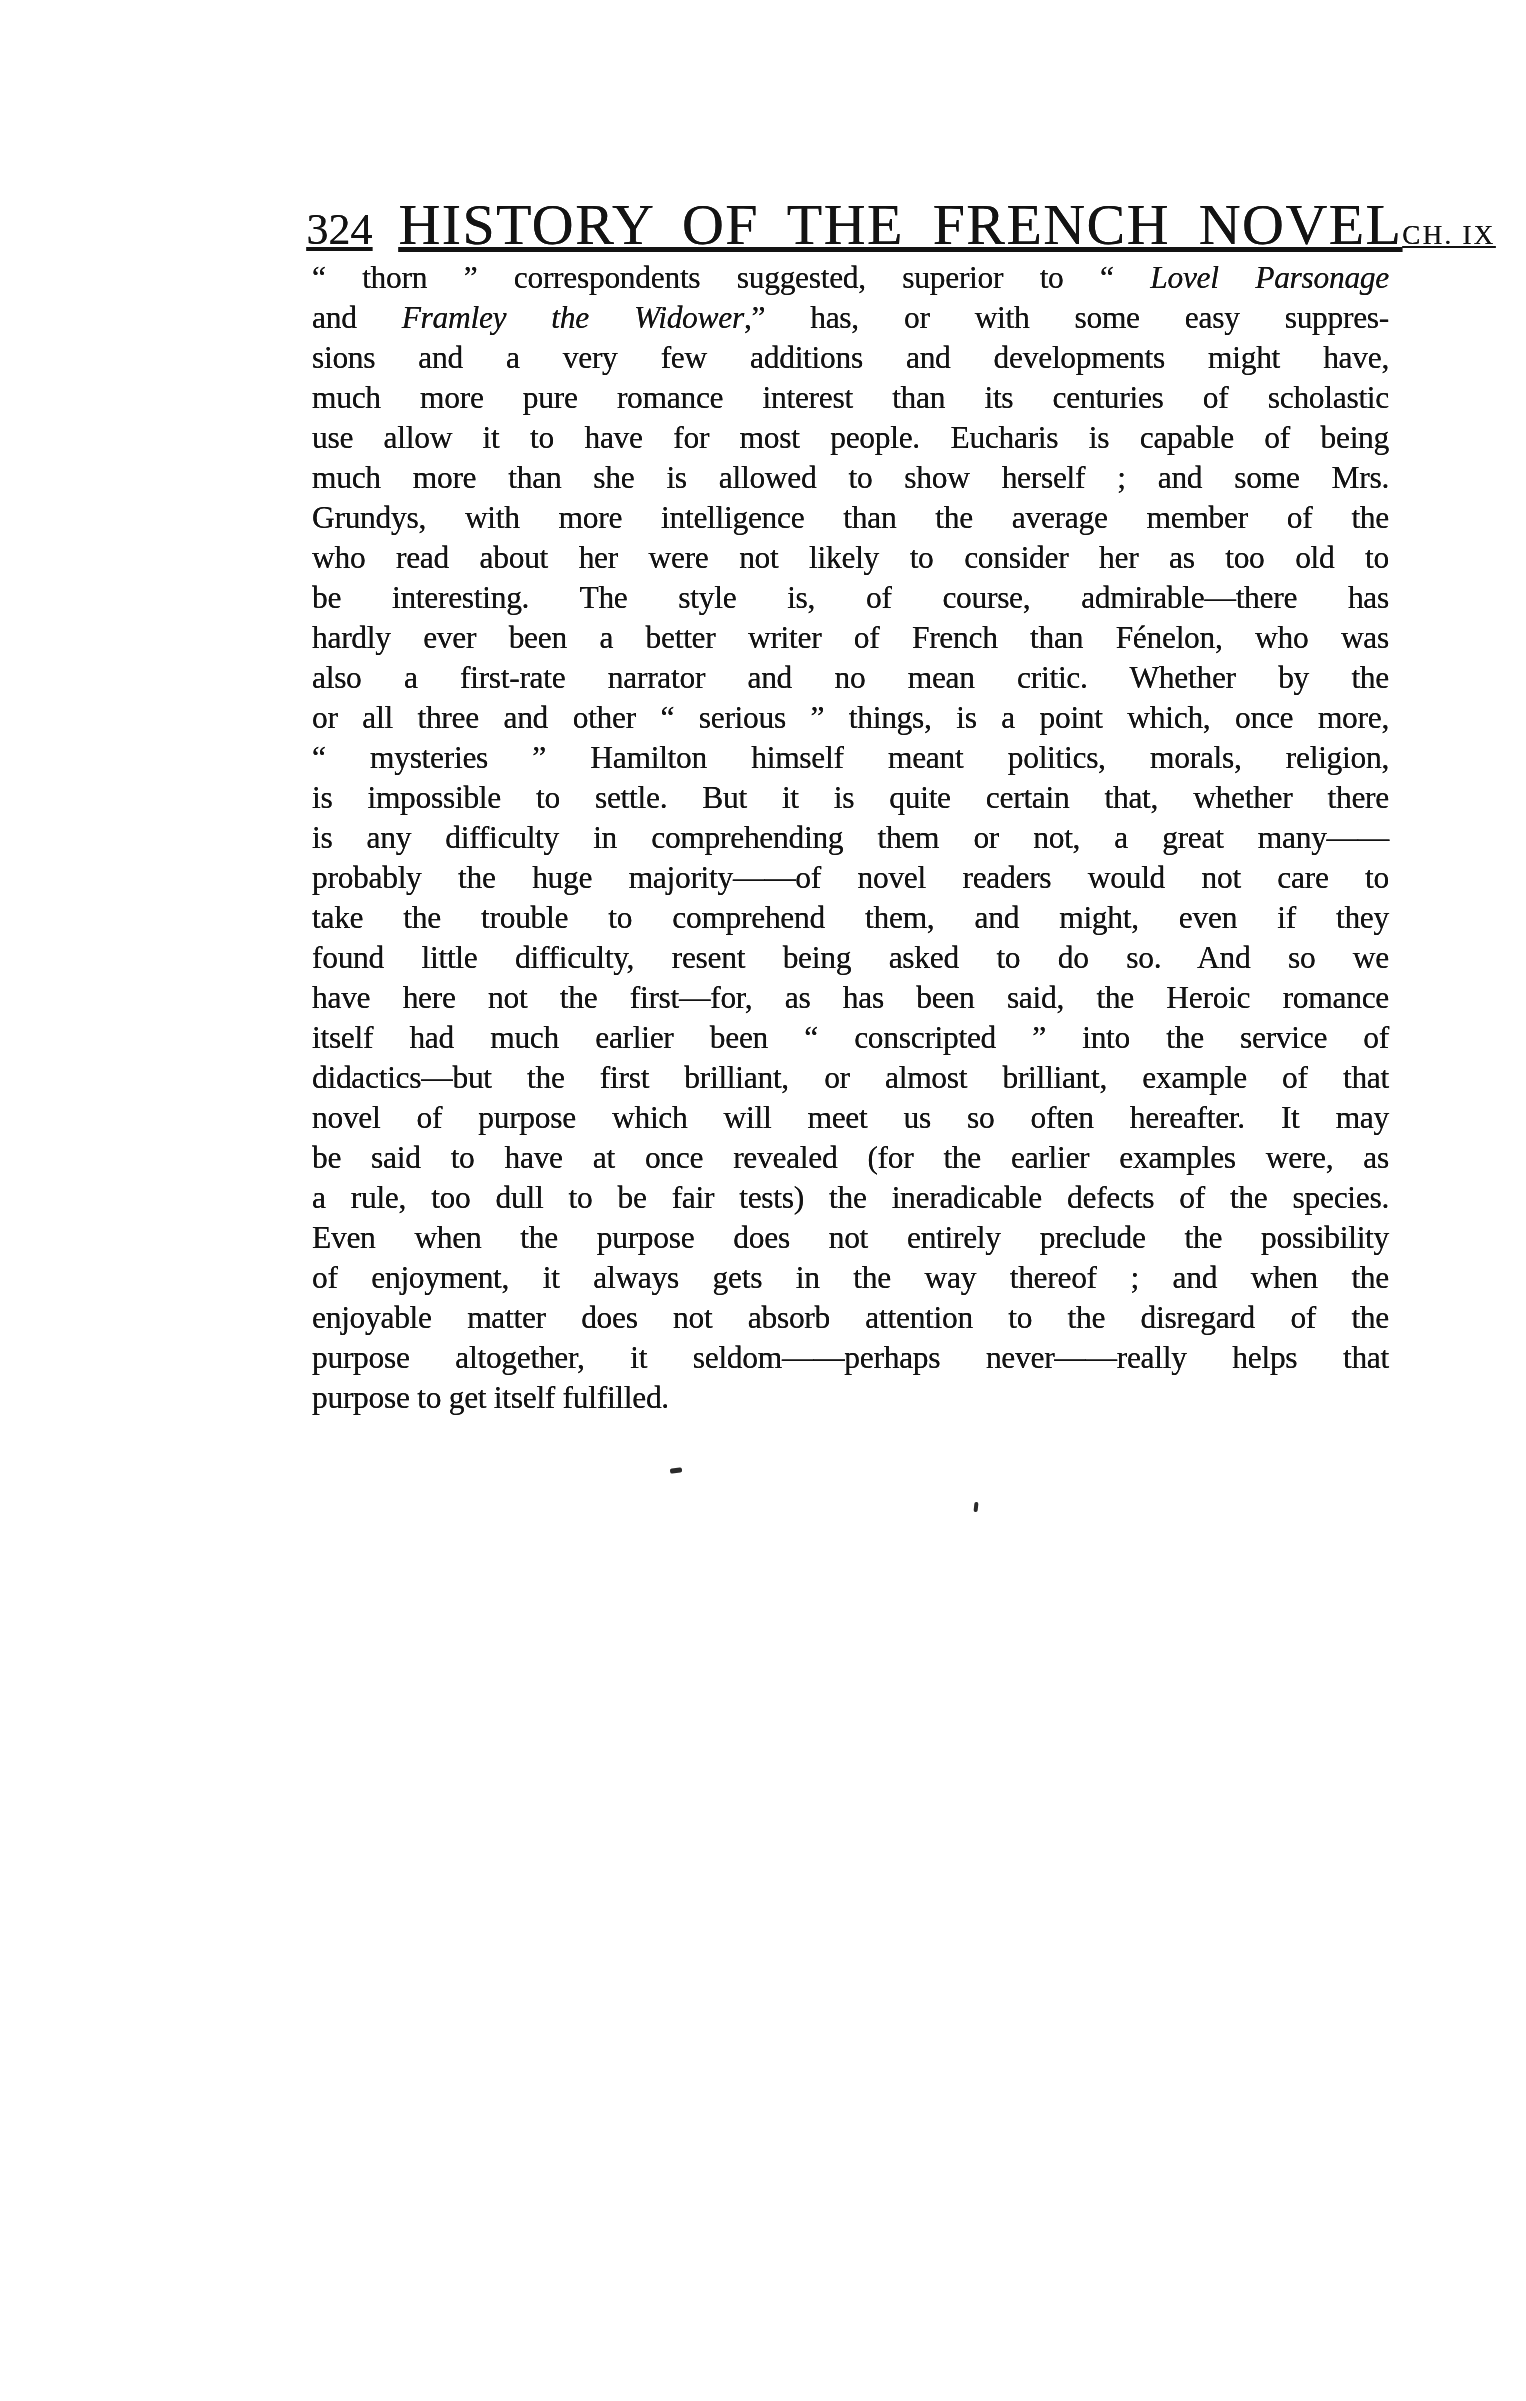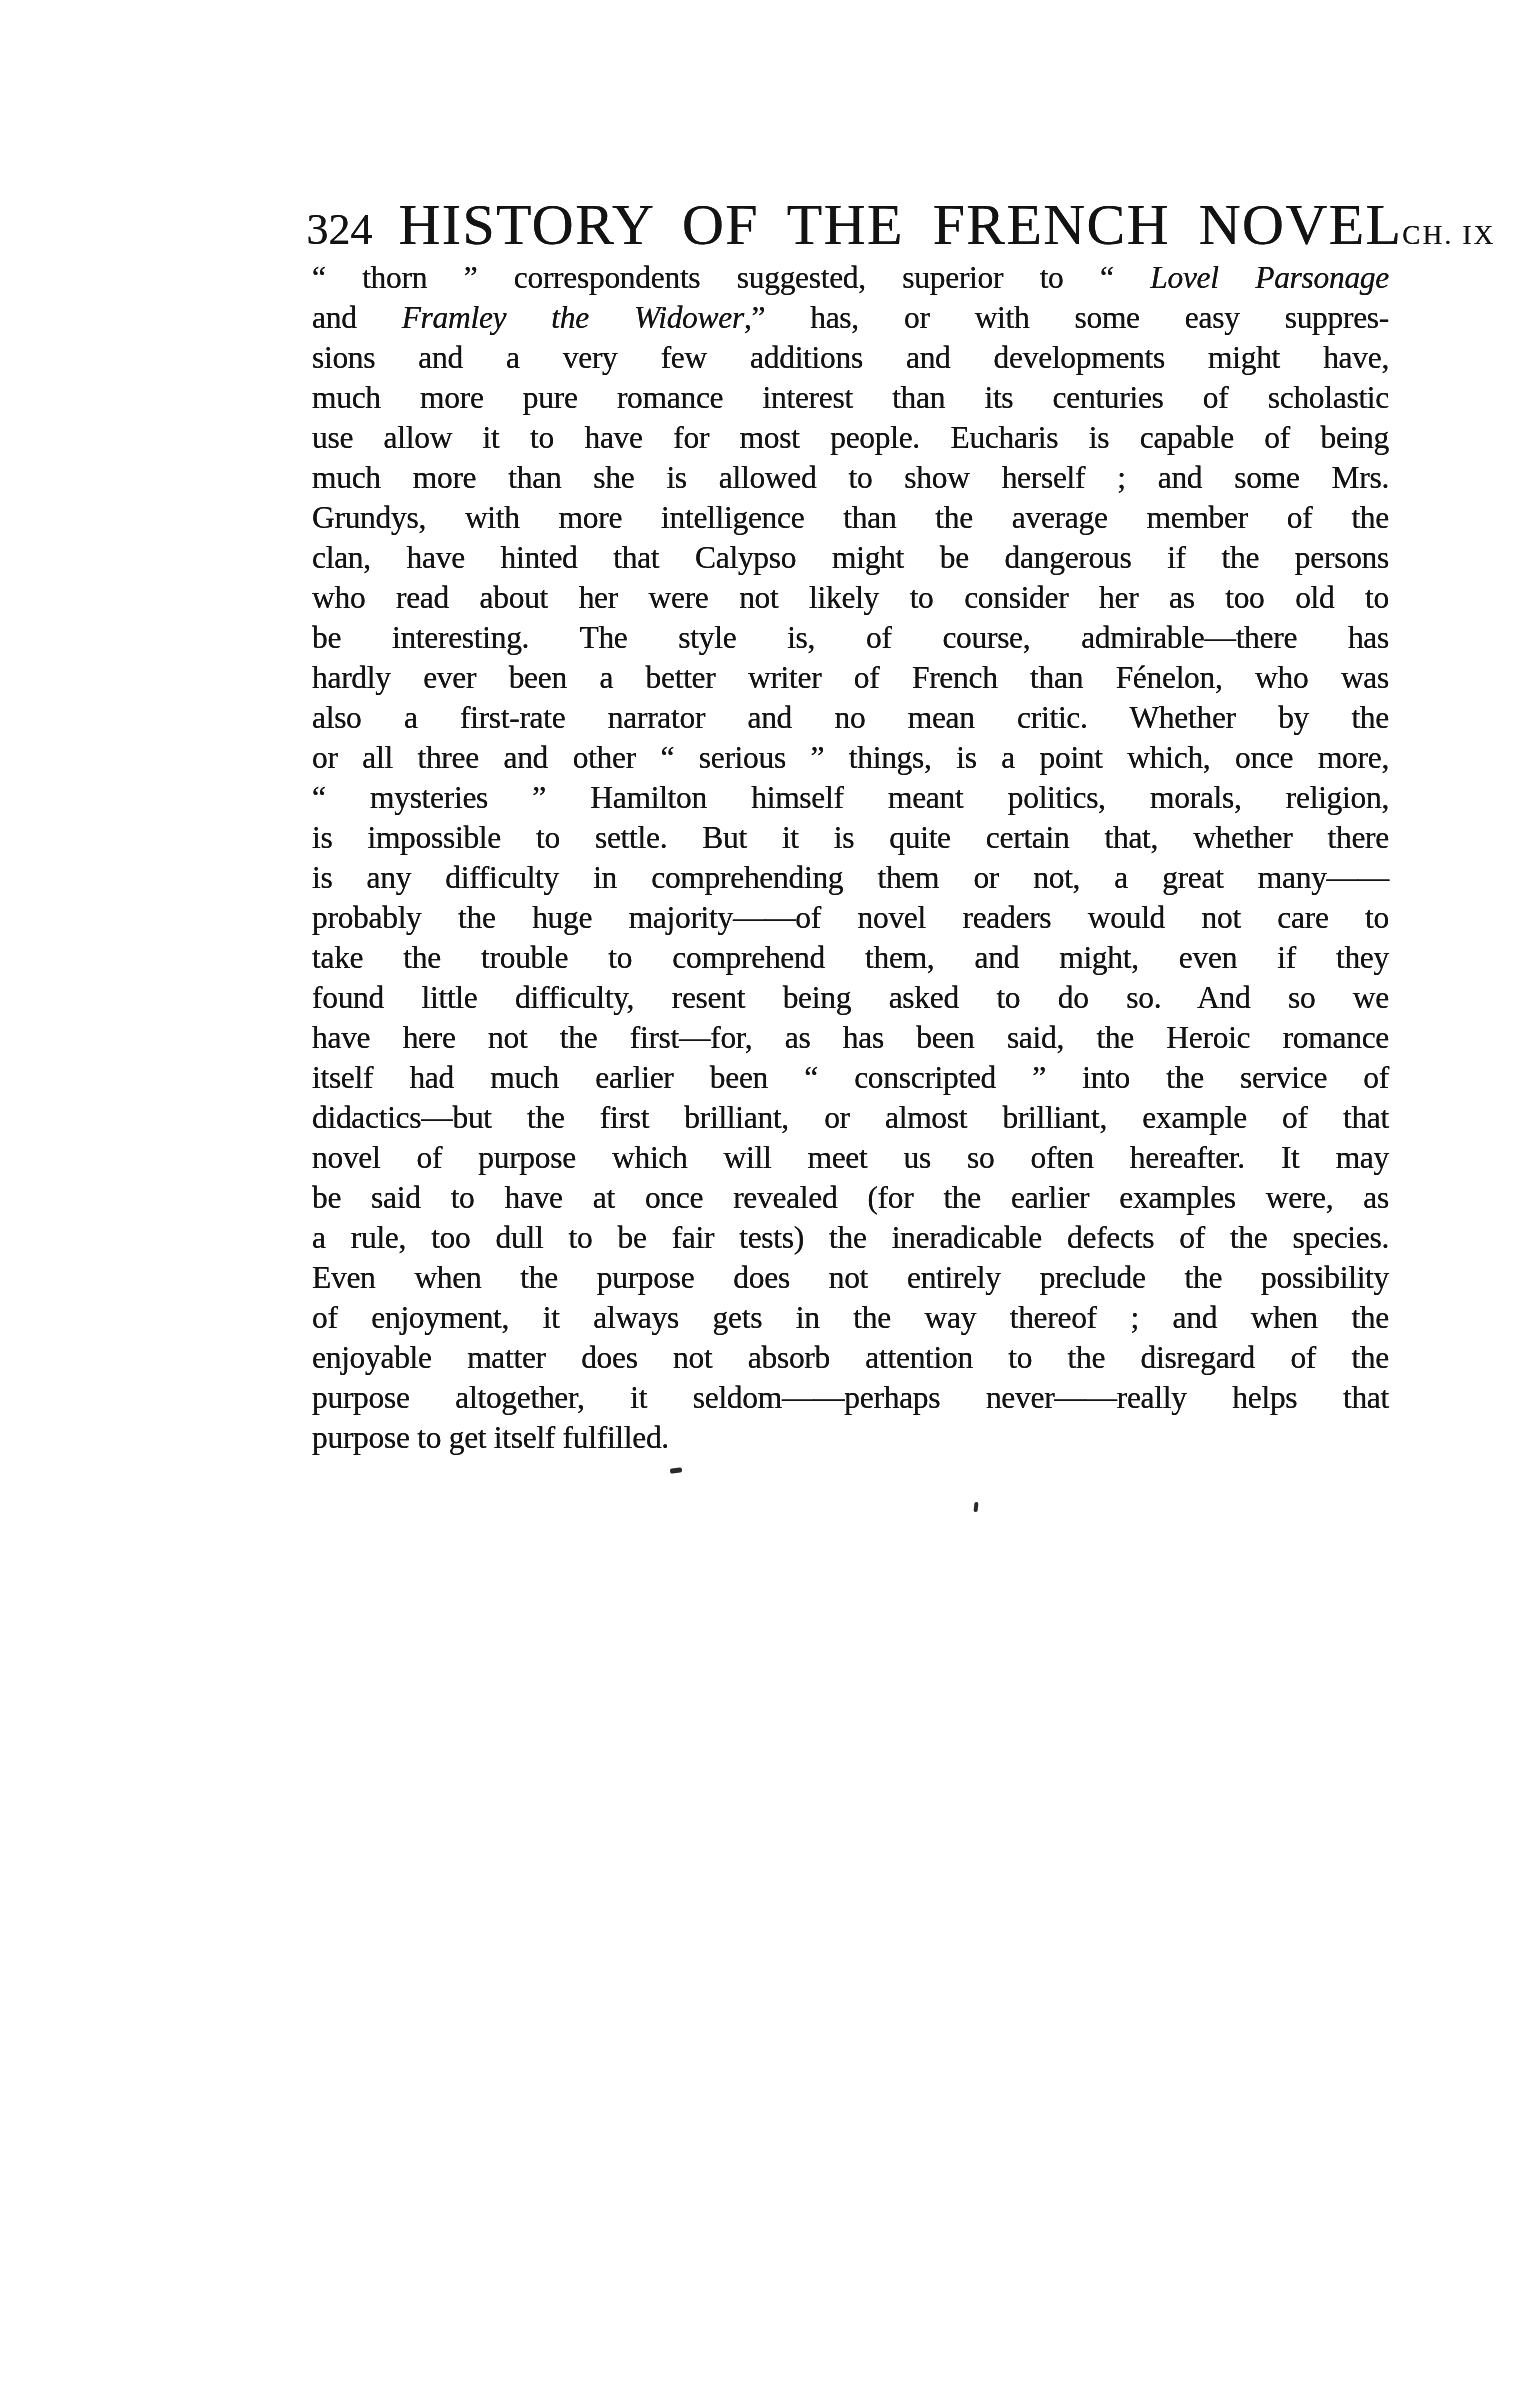--- a/index.html
+++ b/index.html
@@ -20,20 +20,21 @@
     position: absolute;
     left: 312px;
     top: 191px;
     width: 1077px;
   }
   .running-head {
     display: flex;
     align-items: baseline;
     white-space: nowrap;
     text-shadow: 0 0 0.6px currentColor;
+    text-decoration: underline;
   }
   .page-number {
     font-size: 44px;
     margin-left: -5.6px;
   }
   .head-title {
     font-size: 58px;
     margin-left: 26px;
     letter-spacing: 1.4px;
     word-spacing: 13px;
@@ -93,21 +94,20 @@
       <span class="head-chapter">CH. IX</span>
     </div>
     <div class="body-text">
         <div class="line"><span>“ thorn ” correspondents suggested, superior to “ </span><span class="italic">Lovel Parsonage</span></div>
         <div class="line"><span>and </span><span class="italic">Framley the Widower</span><span>,” has, or with some easy suppres-</span></div>
         <div class="line"><span>sions and a very few additions and developments might have,</span></div>
         <div class="line"><span>much more pure romance interest than its centuries of scholastic</span></div>
         <div class="line"><span>use allow it to have for most people.  Eucharis is capable of being</span></div>
         <div class="line"><span>much more than she is allowed to show herself ; and some Mrs.</span></div>
         <div class="line"><span>Grundys, with more intelligence than the average member of the</span></div>
-        <div class="line"><span>clan, have hinted that Calypso might be dangerous if the persons</span></div>
         <div class="line"><span>who read about her were not likely to consider her as too old to</span></div>
         <div class="line"><span>be interesting.  The style is, of course, admirable—there has</span></div>
         <div class="line"><span>hardly ever been a better writer of French than Fénelon, who was</span></div>
         <div class="line"><span>also a first-rate narrator and no mean critic.  Whether by the</span></div>
         <div class="line"><span>or all three and other “ serious ” things, is a point which, once more,</span></div>
         <div class="line"><span>“ mysteries ” Hamilton himself meant politics, morals, religion,</span></div>
         <div class="line"><span>is impossible to settle.  But it is quite certain that, whether there</span></div>
         <div class="line"><span>is any difficulty in comprehending them or not, a great many——</span></div>
         <div class="line"><span>probably the huge majority——of novel readers would not care to</span></div>
         <div class="line"><span>take the trouble to comprehend them, and might, even if they</span></div>

